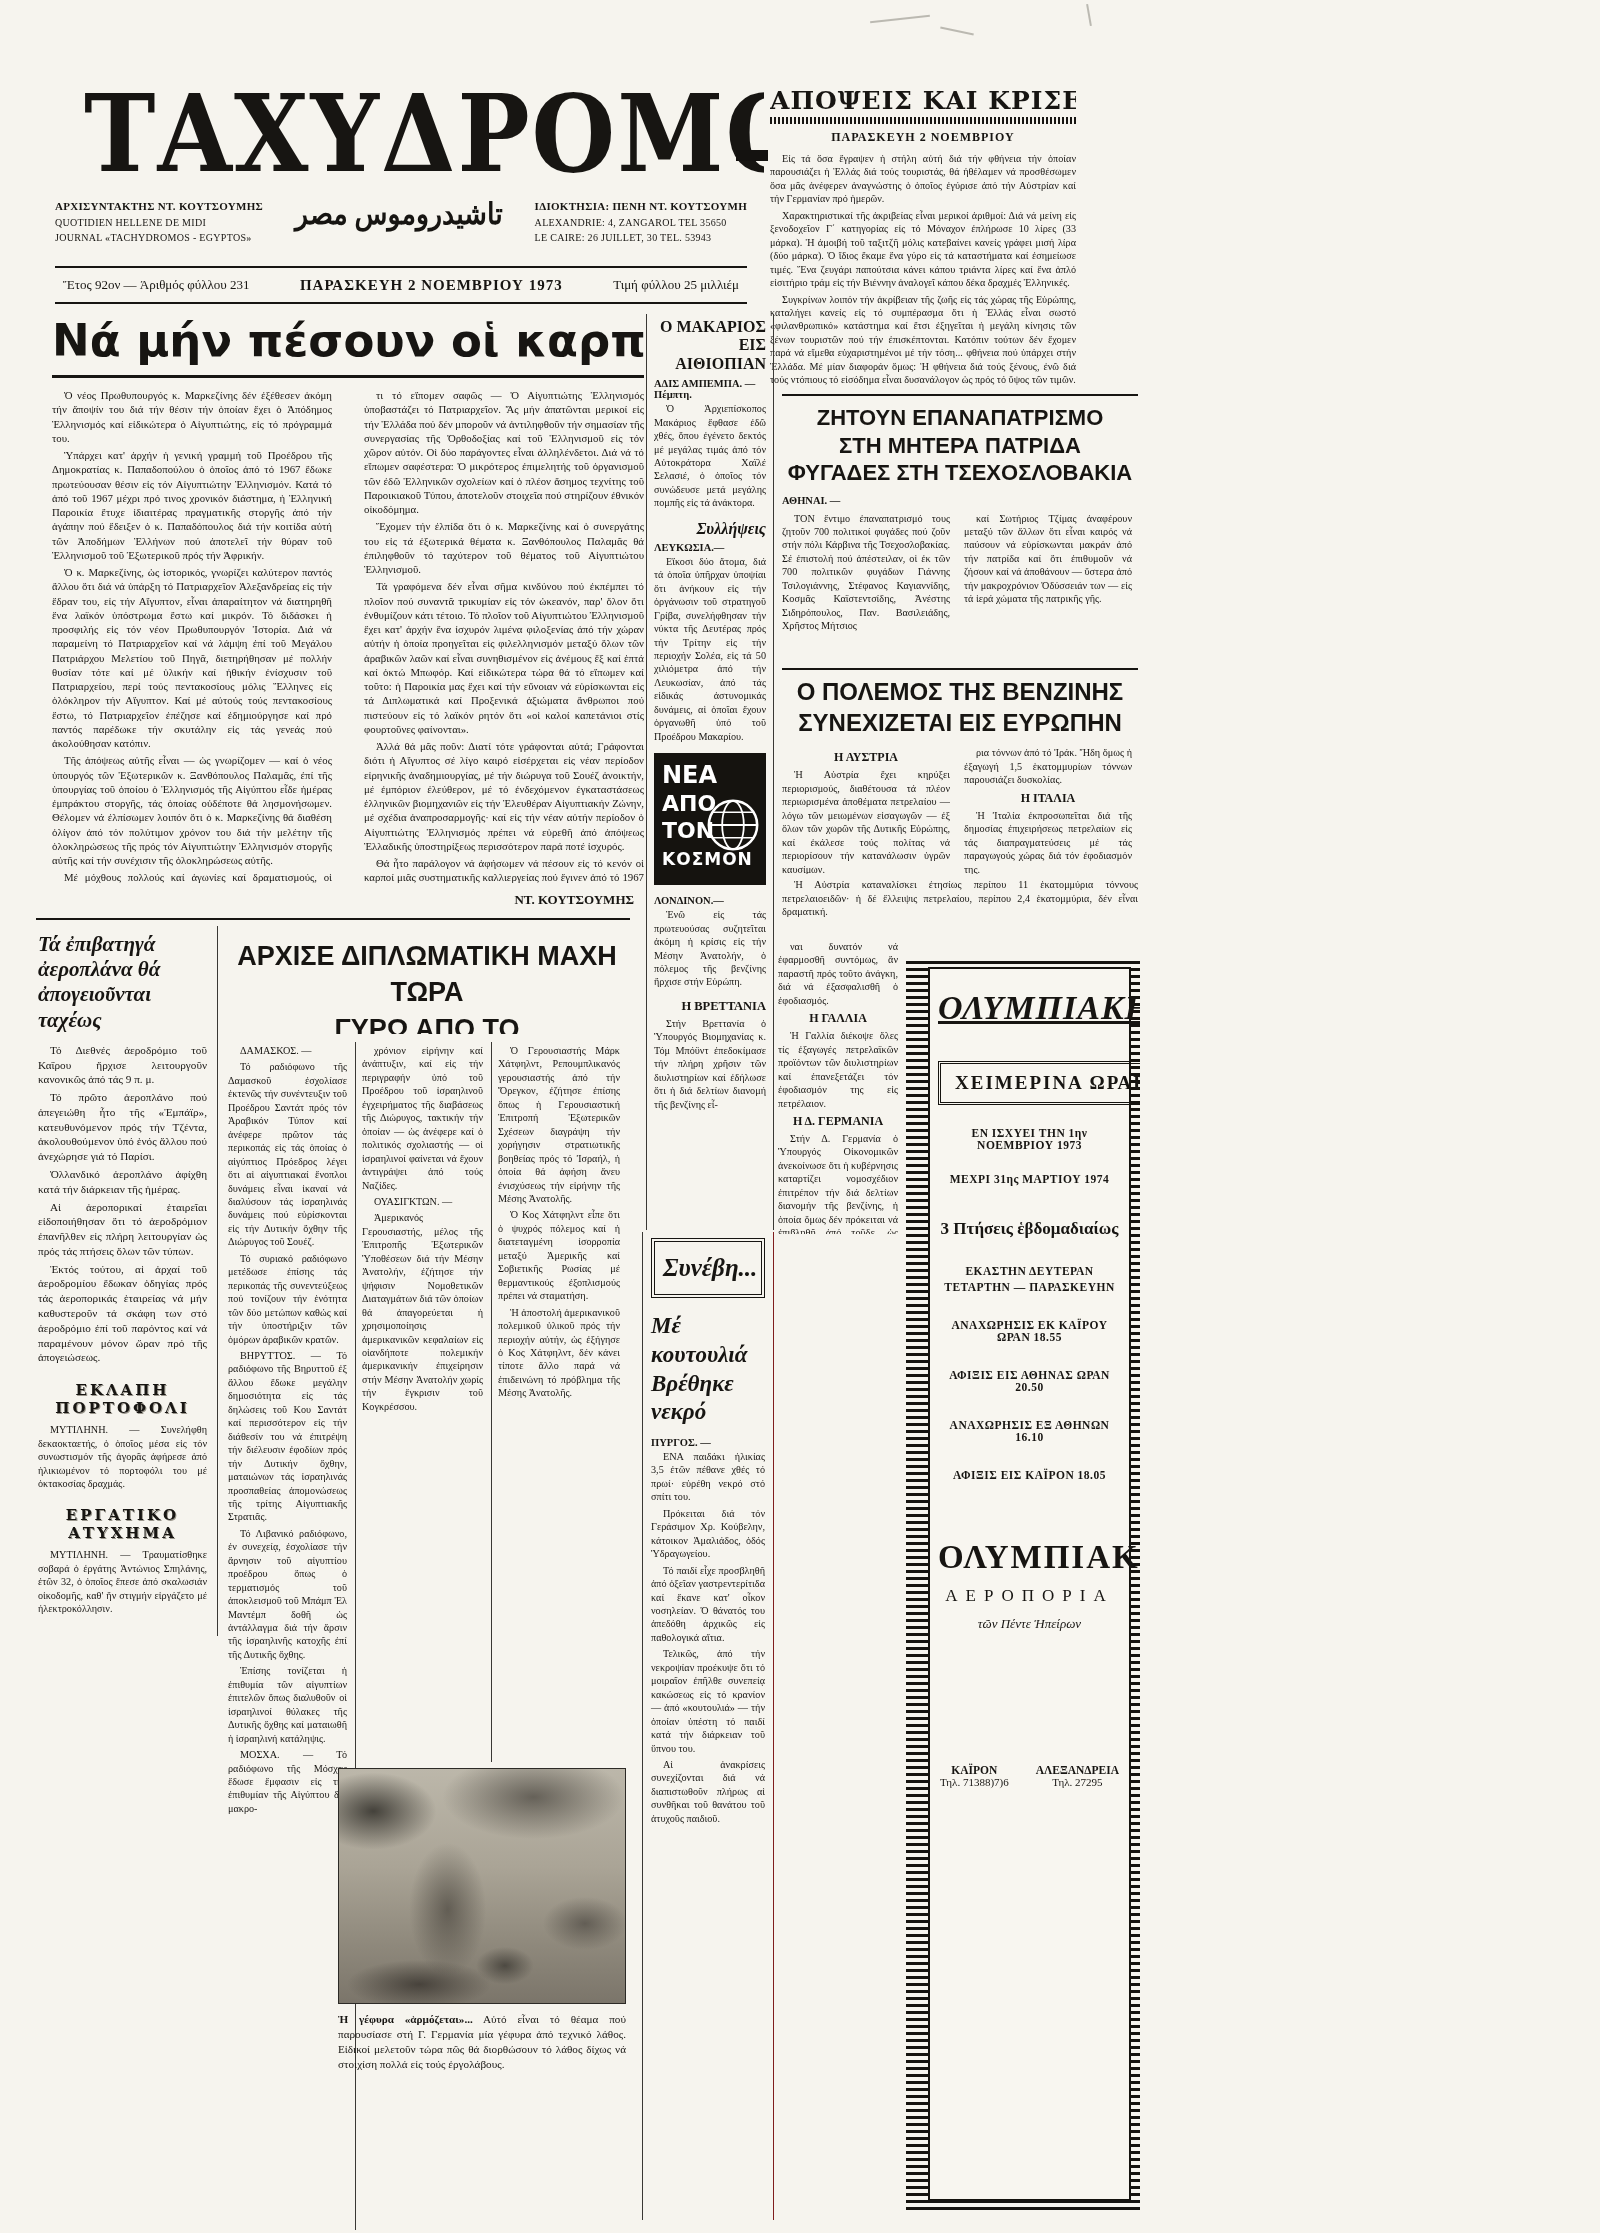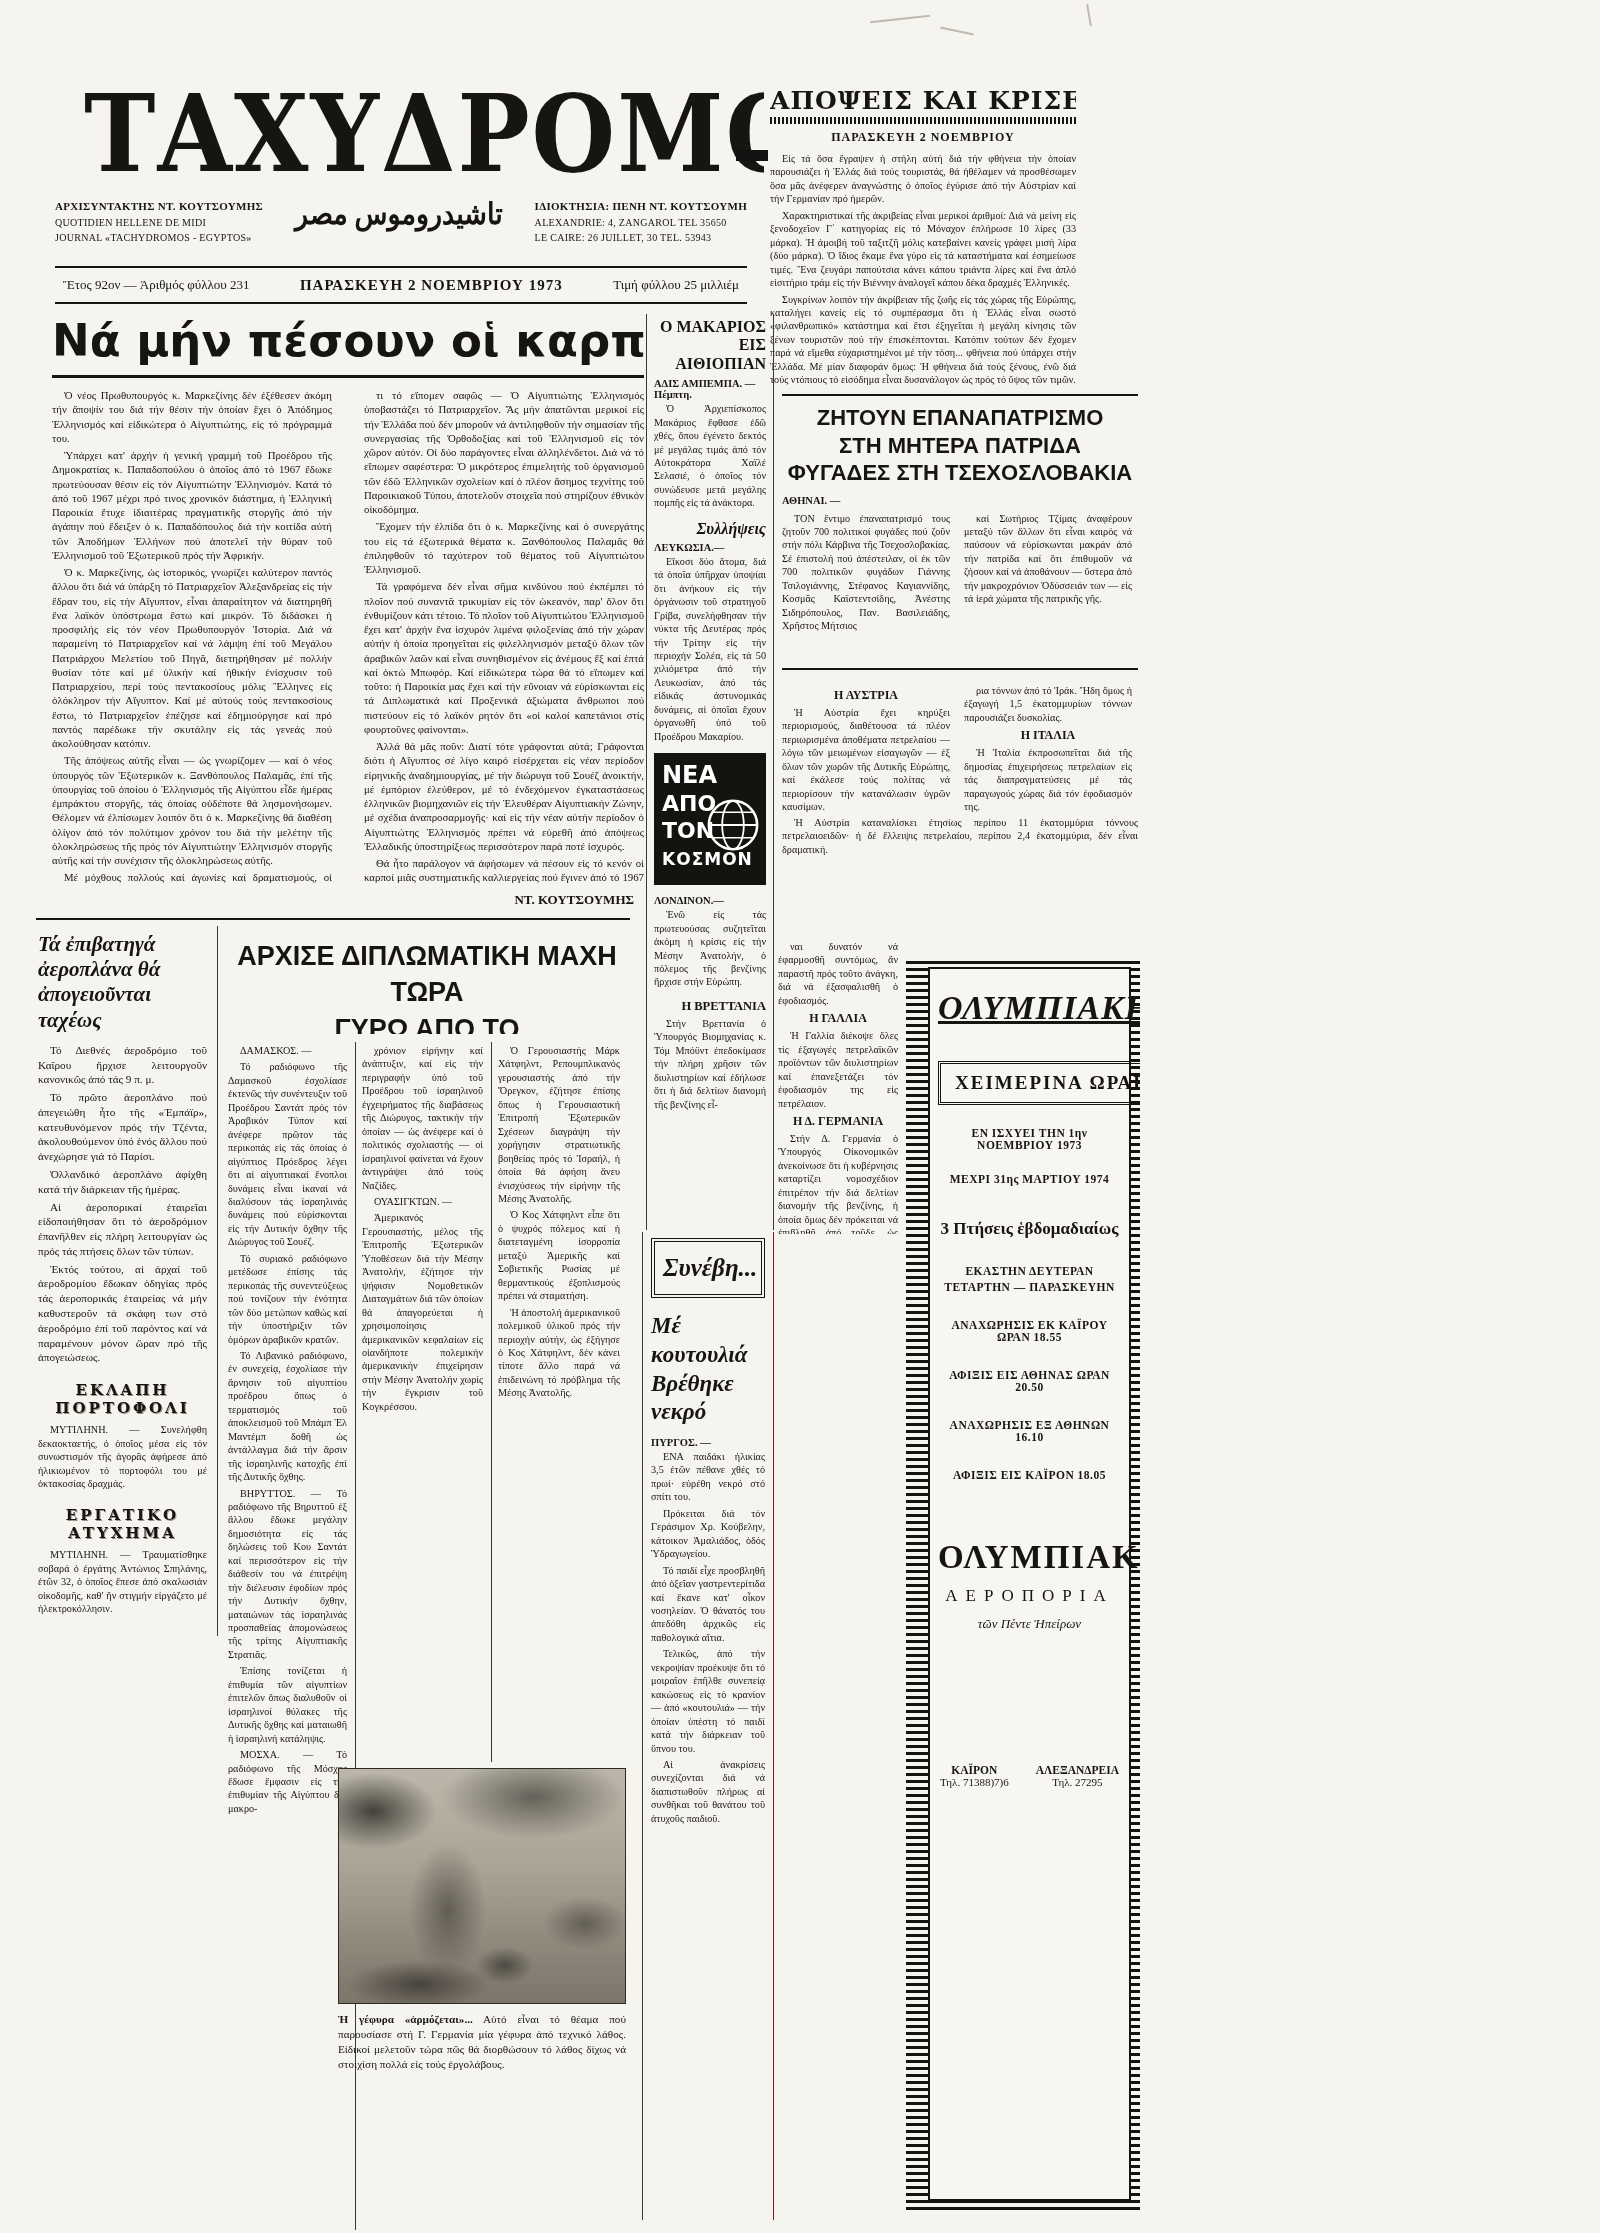--- a/index.html
+++ b/index.html
@@ -259,20 +259,24 @@
       <div class="bodytext t10">
           <p class="t10">ΤΟΝ ἔντιμο ἐπαναπατρισμό τους ζητοῦν 700 πολιτικοί φυγάδες πού ζοῦν στήν πόλι Κάρβινα τῆς Τσεχοσλοβακίας. Σέ ἐπιστολή πού ἀπέστειλαν, οἱ ἐκ τῶν 700 πολιτικῶν φυγάδων Γιάννης Τσιλογιάννης, Στέφανος Καγιαννίδης, Κοσμᾶς Καϊστεντσίδης, Ἀνέστης Σιδηρόπουλος, Παν. Βασιλειάδης, Χρῆστος Μήτσιος</p>
         </div>
       <div class="bodytext t10">
           <p class="t10">καί Σωτήριος Τζίμας ἀναφέρουν μεταξύ τῶν ἄλλων ὅτι εἶναι καιρός νά παύσουν νά εὑρίσκωνται μακράν ἀπό τήν πατρίδα καί ὅτι ἐπιθυμοῦν νά ζήσουν καί νά ἀποθάνουν — ὕστερα ἀπό τήν μακροχρόνιον Ὀδύσσειάν των — εἰς τά ἱερά χώματα τῆς πατρικῆς γῆς.</p>
         </div>
     </div>
   </div>
 
   <div class="abs benz" style="left:782px;top:668px;width:356px;height:266px;">
+    <div class="benz-h">
+      <div>Ο ΠΟΛΕΜΟΣ ΤΗΣ ΒΕΝΖΙΝΗΣ</div>
+      <div>ΣΥΝΕΧΙΖΕΤΑΙ ΕΙΣ ΕΥΡΩΠΗΝ</div>
+    </div>
     <div class="benz-cols">
       <div>
         <div class="mini-head">Η ΑΥΣΤΡΙΑ</div>
         <div class="bodytext t10">
             <p class="t10">Ἡ Αὐστρία ἔχει κηρύξει περιορισμούς, διαθέτουσα τά πλέον περιωρισμένα ἀποθέματα πετρελαίου — λόγω τῶν μειωμένων εἰσαγωγῶν — ἐξ ὅλων τῶν χωρῶν τῆς Δυτικῆς Εὐρώπης, καί ἐκάλεσε τούς πολίτας νά περιορίσουν τήν κατανάλωσιν ὑγρῶν καυσίμων.</p>
           </div>
       </div>
       <div>
         <div class="bodytext t10">
             <p class="t10">ρια τόννων ἀπό τό Ἰράκ. Ἤδη ὅμως ἡ ἐξαγωγή 1,5 ἑκατομμυρίων τόννων παρουσιάζει δυσκολίας.</p>
@@ -355,22 +359,22 @@
   </div>
 
   <div class="abs dip-head" style="left:226px;top:938px;width:402px;height:96px;">
     <div>ΑΡΧΙΣΕ ΔΙΠΛΩΜΑΤΙΚΗ ΜΑΧΗ ΤΩΡΑ</div>
     <div>ΓΥΡΩ ΑΠΟ ΤΟ ΜΕΣΑΝΑΤΟΛΙΚΟ ΘΕΜΑ</div>
   </div>
   <div class="abs dip-col rule bodytext t10" style="left:226px;top:1042px;width:130px;height:1188px;">
       <p>ΔΑΜΑΣΚΟΣ. —</p>
       <p>Τό ραδιόφωνο τῆς Δαμασκοῦ ἐσχολίασε ἐκτενῶς τήν συνέντευξιν τοῦ Προέδρου Σαντάτ πρός τόν Ἀραβικόν Τύπον καί ἀνέφερε πρῶτον τάς περικοπάς εἰς τάς ὁποίας ὁ αἰγύπτιος Πρόεδρος λέγει ὅτι αἱ αἰγυπτιακαί ἔνοπλοι δυνάμεις εἶναι ἱκαναί νά διαλύσουν τάς ἰσραηλινάς δυνάμεις πού εὑρίσκονται εἰς τήν Δυτικήν ὄχθην τῆς Διώρυγος τοῦ Σουέζ.</p>
       <p>Τό συριακό ραδιόφωνο μετέδωσε ἐπίσης τάς περικοπάς τῆς συνεντεύξεως πού τονίζουν τήν ἑνότητα τῶν δύο μετώπων καθώς καί τήν ὑποστήριξιν τῶν ὁμόρων ἀραβικῶν κρατῶν.</p>
+      <p>ΒΗΡΥΤΤΟΣ. — Τό ραδιόφωνο τῆς Βηρυττοῦ ἐξ ἄλλου ἔδωκε μεγάλην δημοσιότητα εἰς τάς δηλώσεις τοῦ Κου Σαντάτ καί περισσότερον εἰς τήν διάθεσίν του νά ἐπιτρέψη τήν διέλευσιν ἐφοδίων πρός τήν Δυτικήν ὄχθην, ματαιώνων τάς ἰσραηλινάς προσπαθείας ἀπομονώσεως τῆς τρίτης Αἰγυπτιακῆς Στρατιᾶς.</p>
       <p>Τό Λιβανικό ραδιόφωνο, ἐν συνεχείᾳ, ἐσχολίασε τήν ἄρνησιν τοῦ αἰγυπτίου προέδρου ὅπως ὁ τερματισμός τοῦ ἀποκλεισμοῦ τοῦ Μπάμπ Ἐλ Μαντέμπ δοθῆ ὡς ἀντάλλαγμα διά τήν ἄρσιν τῆς ἰσραηλινῆς κατοχῆς ἐπί τῆς Δυτικῆς ὄχθης.</p>
-      <p>ΒΗΡΥΤΤΟΣ. — Τό ραδιόφωνο τῆς Βηρυττοῦ ἐξ ἄλλου ἔδωκε μεγάλην δημοσιότητα εἰς τάς δηλώσεις τοῦ Κου Σαντάτ καί περισσότερον εἰς τήν διάθεσίν του νά ἐπιτρέψη τήν διέλευσιν ἐφοδίων πρός τήν Δυτικήν ὄχθην, ματαιώνων τάς ἰσραηλινάς προσπαθείας ἀπομονώσεως τῆς τρίτης Αἰγυπτιακῆς Στρατιᾶς.</p>
       <p>Ἐπίσης τονίζεται ἡ ἐπιθυμία τῶν αἰγυπτίων ἐπιτελῶν ὅπως διαλυθοῦν οἱ ἰσραηλινοί θύλακες τῆς Δυτικῆς ὄχθης καί ματαιωθῆ ἡ ἰσραηλινή κατάληψις.</p>
       <p>ΜΟΣΧΑ. — Τό ραδιόφωνο τῆς Μόσχας ἔδωσε ἔμφασιν εἰς τήν ἐπιθυμίαν τῆς Αἰγύπτου διά μακρο-</p>
     </div>
   <div class="abs dip-col bodytext t10" style="left:496px;top:1042px;width:132px;height:720px;">
       <p>Ὁ Γερουσιαστής Μάρκ Χάτφηλντ, Ρεπουμπλικανός γερουσιαστής ἀπό τήν Ὄρεγκον, ἐζήτησε ἐπίσης ὅπως ἡ Γερουσιαστική Ἐπιτροπή Ἐξωτερικῶν Σχέσεων διαγράψη τήν χορήγησιν στρατιωτικῆς βοηθείας πρός τό Ἰσραήλ, ἡ ὁποία θά ἀφήση ἄνευ ἐνισχύσεως τήν εἰρήνην τῆς Μέσης Ἀνατολῆς.</p>
       <p>Ὁ Κος Χάτφηλντ εἶπε ὅτι ὁ ψυχρός πόλεμος καί ἡ διατεταγμένη ἰσορροπία μεταξύ Ἀμερικῆς καί Σοβιετικῆς Ρωσίας μέ θερμαντικούς ἐξοπλισμούς πρέπει νά σταματήση.</p>
       <p>Ἡ ἀποστολή ἀμερικανικοῦ πολεμικοῦ ὑλικοῦ πρός τήν περιοχήν αὐτήν, ὡς ἐξήγησε ὁ Κος Χάτφηλντ, δέν κάνει τίποτε ἄλλο παρά νά ἐπιδεινώνη τό πρόβλημα τῆς Μέσης Ἀνατολῆς.</p>
     </div>
   <div class="abs dip-col rule bodytext t10" style="left:360px;top:1042px;width:132px;height:720px;">
       <p>χρόνιον εἰρήνην καί ἀνάπτυξιν, καί εἰς τήν περιγραφήν ὑπό τοῦ Προέδρου τοῦ ἰσραηλινοῦ ἐγχειρήματος τῆς διαβάσεως τῆς Διώρυγος, τακτικήν τήν ὁποίαν — ὡς ἀνέφερε καί ὁ πολιτικός σχολιαστής — οἱ ἰσραηλινοί φαίνεται νά ἔχουν ἀντιγράψει ἀπό τούς Ναζίδες.</p>

